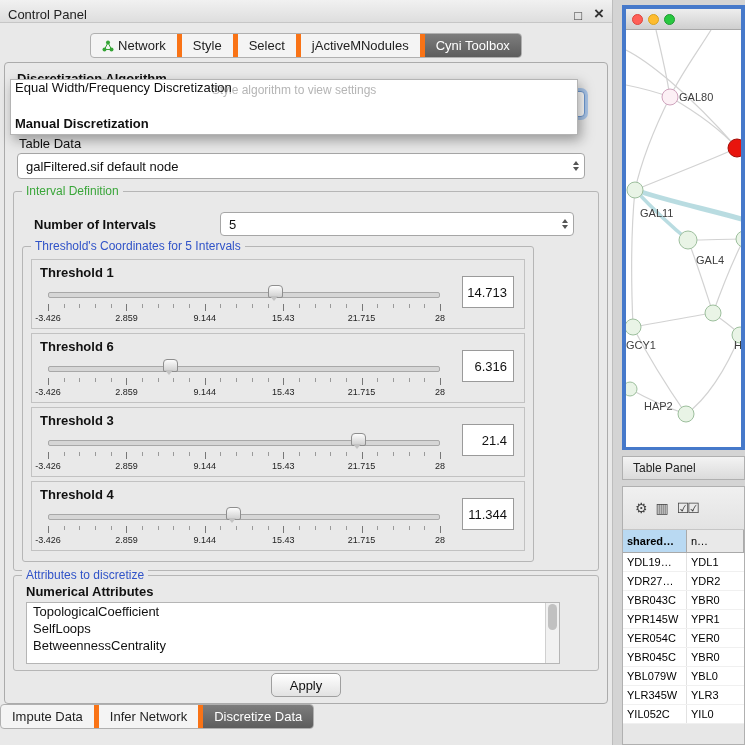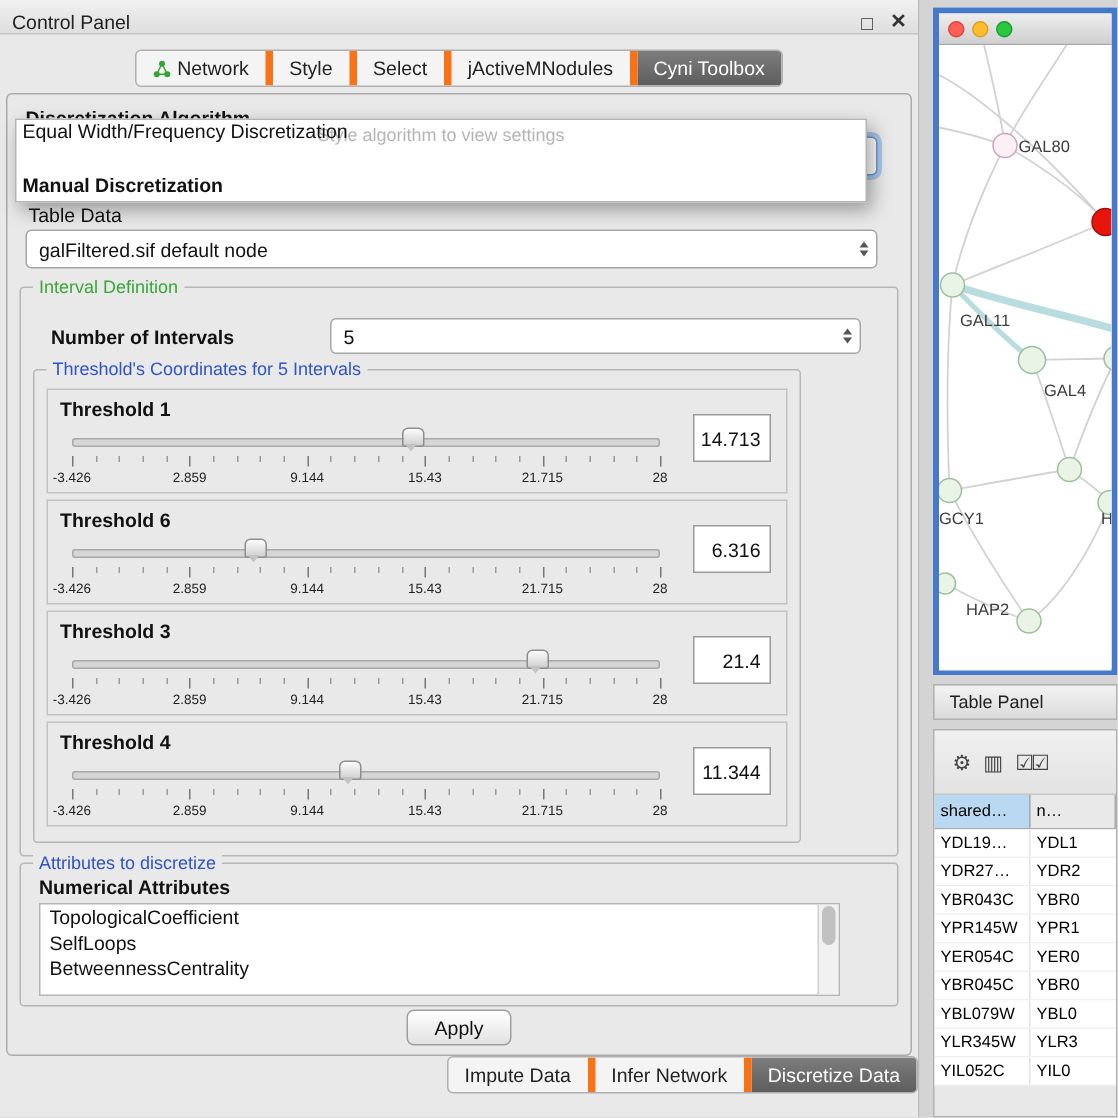--- a/index.html
+++ b/index.html
@@ -53,21 +53,21 @@
   .tick-labels{position:absolute;left:16px;top:53px;width:392px;height:10px;font-size:9px;color:#222;}
   .tick-label{position:absolute;transform:translateX(-50%);white-space:nowrap;}
   .value-box{position:absolute;left:430px;top:16px;width:52px;height:32px;background:#fff;border:1px solid #9a9a9a;font-size:13px;color:#111;display:flex;align-items:center;justify-content:flex-end;padding-right:6px;box-sizing:border-box;}
   .fs-attributes{left:8px;top:512px;width:584px;height:94px;}
   .attr-sublabel{position:absolute;left:12px;top:8px;font-size:13px;font-weight:bold;color:#111;}
   .attr-list{position:absolute;left:12px;top:26px;width:532px;height:60px;background:#fff;border:1px solid #b5b5b5;overflow:hidden;}
   .attr-item{font-size:13px;padding:1px 6px;color:#111;white-space:nowrap;}
   .attr-scrollbar{position:absolute;right:0;top:0;bottom:0;width:13px;background:#f1f1f1;border-left:1px solid #d0d0d0;}
   .attr-scroll-thumb{position:absolute;top:1px;left:1.5px;width:9px;height:26px;background:#c1c1c1;border-radius:5px;}
   .apply-btn{position:absolute;left:50%;transform:translateX(-50%);top:610px;width:68px;height:22px;background:linear-gradient(#ffffff,#e2e2e2);border:1px solid #9f9f9f;border-radius:5px;font-size:13px;color:#111;display:flex;align-items:center;justify-content:center;}
-  .bottom-tabbar{position:absolute;left:0;top:704px;width:612px;display:flex;justify-content:flex-end;}
+  .bottom-tabbar{position:absolute;left:0;top:704px;width:612px;display:flex;justify-content:flex-start;}
   
   .popup{position:absolute;left:10px;top:79px;width:566px;height:54px;background:#fff;border:1px solid #b4b4b4;box-shadow:3px 5px 12px rgba(0,0,0,.35);z-index:20;}
   .popup-placeholder{position:absolute;top:3px;left:0;right:0;text-align:center;color:#b5b5b5;font-size:12px;}
   .popup-option{position:absolute;left:4px;font-size:13px;color:#111;white-space:nowrap;}
   .popup-option.bold{font-weight:bold;}
   .popup-option:nth-of-type(2){top:19px;}
   .popup-option:nth-of-type(3){top:36px;}
   
   .network-window{position:absolute;left:622px;top:5px;width:123px;height:445px;border:4px solid #4679ca;background:#fff;box-sizing:border-box;}
   .mac-titlebar{height:20px;background:linear-gradient(#eeeeee,#cfcfcf);border-bottom:1px solid #a8a8a8;display:flex;align-items:center;padding-left:6px;gap:5px;}
@@ -77,21 +77,21 @@
   .mac-green{background:#28c840;border:1px solid #1f9a33;}
   .network-canvas{position:relative;width:115px;height:417px;background:#fff;overflow:hidden;}
   #network-svg{display:block;}
   #network-svg text{font:11px "Liberation Sans", sans-serif;fill:#3d3d3d;}
   .table-panel-header{position:absolute;left:622px;top:456px;width:123px;height:24px;background:linear-gradient(#f3f3f3,#dbdbdb);border:1px solid #b0b0b0;box-sizing:border-box;display:flex;align-items:center;padding-left:10px;font-size:12px;color:#222;}
   .table-window{position:absolute;left:622px;top:486px;width:123px;height:259px;background:#e7e7e7;border:1px solid #b0b0b0;box-sizing:border-box;overflow:hidden;}
   .table-toolbar{height:42px;display:flex;align-items:center;gap:10px;padding-left:12px;border-bottom:1px solid #c6c6c6;background:linear-gradient(#f0f0f0,#e3e3e3);}
   .tool-icon{font-size:14px;color:#444;line-height:1;letter-spacing:-2px;}
   .thead{display:flex;height:22px;font-size:11px;border-bottom:1px solid #a9a9a9;background:#e9e9e9;}
   .th{display:flex;align-items:center;padding-left:4px;border-right:1px solid #aaa;box-sizing:border-box;white-space:nowrap;overflow:hidden;}
-  .th.col1{width:64px;}
+  .th.col1{width:64px;font-weight:bold;}
   .th.col2{flex:1;}
   .th.selected{background:#b9d9f2;}
   .tbody{background:#fff;}
   .trow{display:flex;height:18px;font-size:11px;border-bottom:1px solid #f0f0f0;background:#fff;align-items:center;}
   .td1{width:64px;padding-left:4px;border-right:1px solid #e2e2e2;white-space:nowrap;overflow:hidden;box-sizing:border-box;align-self:stretch;display:flex;align-items:center;text-align:center;}
   .td2{flex:1;padding-left:4px;white-space:nowrap;overflow:hidden;}
 </style>
 </head>
 <body>
 

